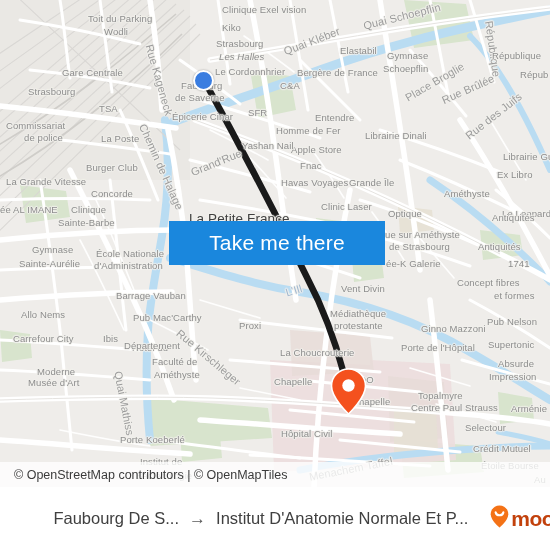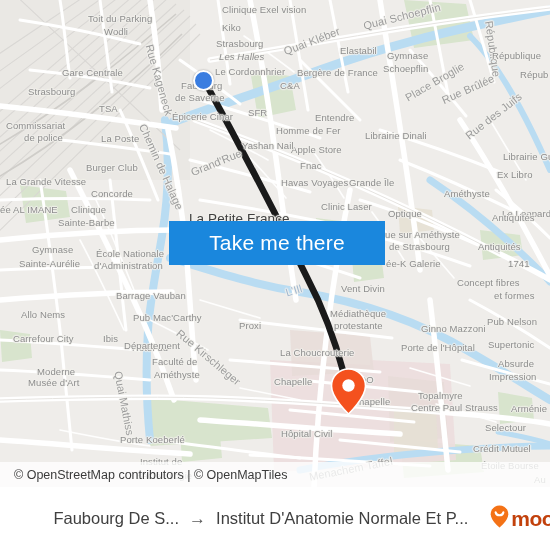--- a/index.html
+++ b/index.html
@@ -337,21 +337,21 @@
         <div class="maplabel " style="left: 154px; top: 369px;">Améthyste</div>
         <div class="maplabel " style="left: 274px; top: 376px;">Chapelle</div>
         <div class="maplabel " style="left: 339px; top: 374px;">CARDO</div>
         <div class="maplabel " style="left: 352px; top: 396px;">Chapelle</div>
         <div class="maplabel " style="left: 418px; top: 364px; margin-top: 26px;">Topalmyre</div>
         <div class="maplabel " style="left: 411px; top: 402px;">Centre Paul Strauss</div>
         <div class="maplabel " style="left: 511px; top: 403px;">Arménie 2</div>
         <div class="maplabel street" style="left: 124px; top: 370px; transform: rotate(79deg);">Quai Mathiss</div>
         <div class="maplabel " style="left: 120px; top: 434px;">Porte Koeberlé</div>
         <div class="maplabel " style="left: 281px; top: 428px;">Hôpital Civil</div>
-        <div class="maplabel " style="left: 465px; top: 422px; margin-left: 20px;">Selectour</div>
+        <div class="maplabel " style="left: 465px; top: 422px;">Selectour</div>
         <div class="maplabel " style="left: 473px; top: 443px;">Crédit Mutuel</div>
         <div class="maplabel " style="left: 481px; top: 460px;">Étoile Bourse</div>
         <div class="maplabel " style="left: 140px; top: 456px;">Institut de</div>
         <div class="maplabel " style="left: 136px; top: 470px;">Bactériologie</div>
         <div class="maplabel street" style="left: 308px; top: 471px; transform: rotate(-11deg);">Menachem Taffel</div>
         <div class="maplabel " style="left: 534px; top: 474px;">Au</div>
       </div>
 
     <div id="origin-marker"></div>
 

